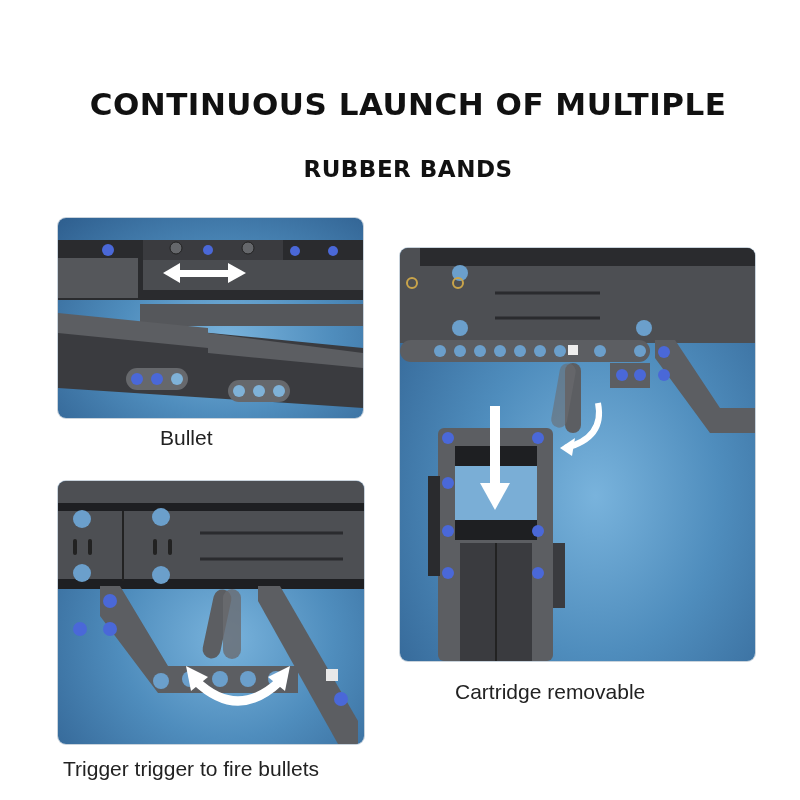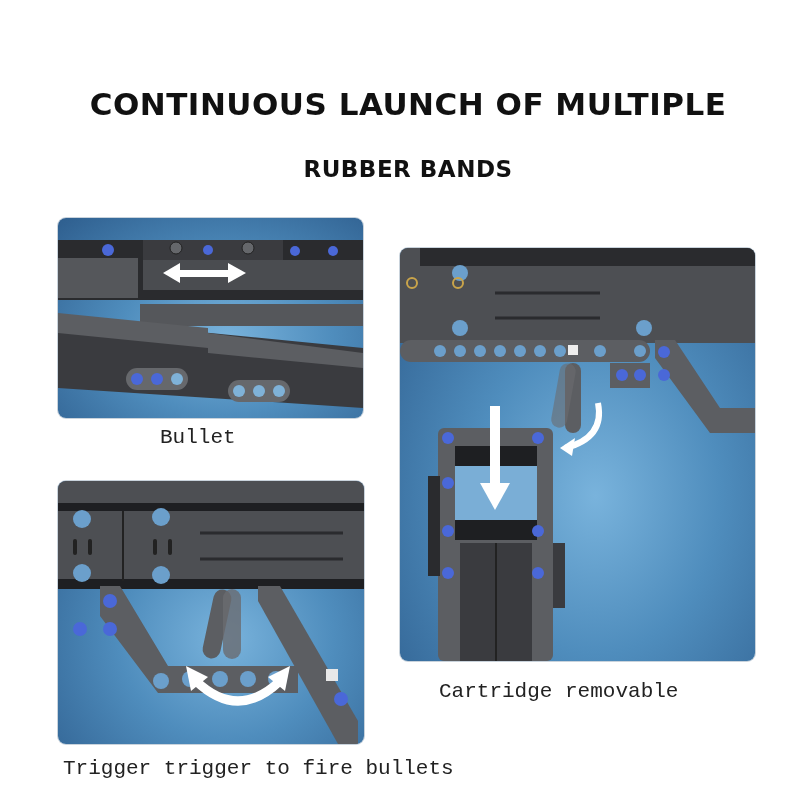--- a/index.html
+++ b/index.html
@@ -3,21 +3,21 @@
 <meta charset="utf-8">
 <style>
   html, body { margin:0; padding:0; }
   body { width:800px; height:800px; background:#ffffff; position:relative; overflow:hidden; font-family:"Liberation Sans", sans-serif; }
   .title { position:absolute; left:8px; width:800px; text-align:center; font-family:"DejaVu Sans", sans-serif; font-weight:900; color:#111; letter-spacing:0.5px; }
   .title.l1 { top:86px; font-size:31px; }
   .title.l2 { top:124px; font-size:23px;margin-top:32px; }
   .panel { position:absolute; border-radius:8px; overflow:hidden;
     background: radial-gradient(ellipse at 55% 60%, #79b3dc 0%, #4f8dbd 45%, #2e5e8e 100%); box-shadow:0 0 0 1px #c9d3dc; }
   .panel svg { position:absolute; left:0; top:0; width:100%; height:100%; }
-  .caption { position:absolute; font-family:Liberation Mono, monospace; color:#222; font-size:21px; }
+  .caption { position:absolute; font-family:Liberation Sans, sans-serif; color:#222; font-size:21px; }
 </style>
 </head>
 <body>
 
 <div class="title l1">CONTINUOUS LAUNCH OF MULTIPLE</div>
 <div class="title l2">RUBBER BANDS</div>
 
 <div class="panel" style="left:58px; top:218px; width:305px; height:200px;">
   <svg viewBox="0 0 305 200">
     <rect x="0" y="22" width="305" height="60" fill="#2a2b2e"></rect>
@@ -140,13 +140,13 @@
         <circle cx="138" cy="283" r="6"></circle>
       <circle cx="48" cy="325" r="6"></circle>
         <circle cx="138" cy="325" r="6"></circle>
     </g>
     <g>
       <rect x="90" y="158" width="10" height="85" fill="#fff"></rect>
       <polygon points="80,235 110,235 95,262" fill="#fff"></polygon>
     </g>
   </svg>
 </div>
-<div class="caption" style="left:439px; top:680px;">Cartridge removable</div>
+<div class="caption" style="left:455px; top:680px;">Cartridge removable</div>
 
 </body></html>

